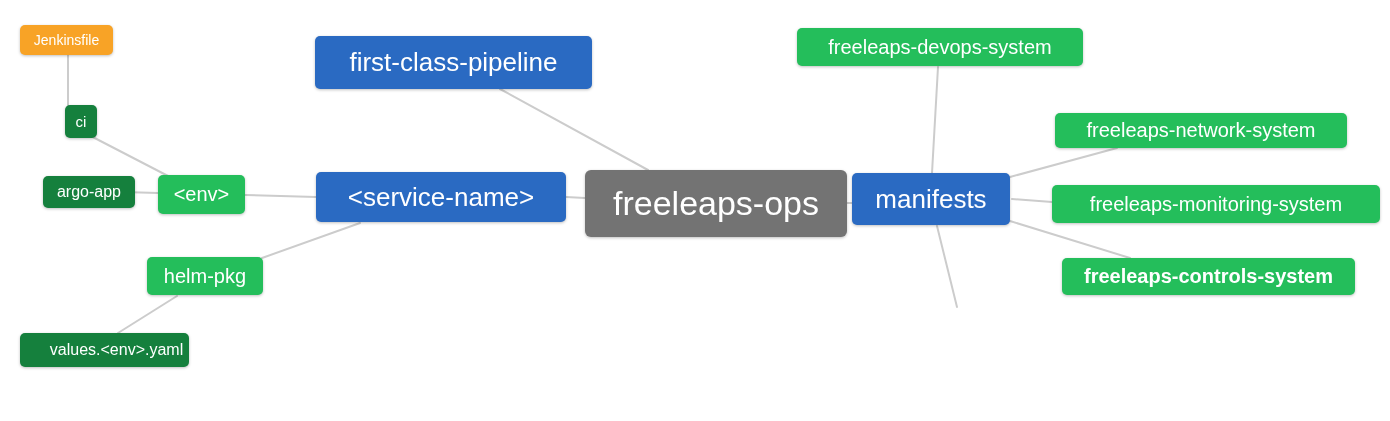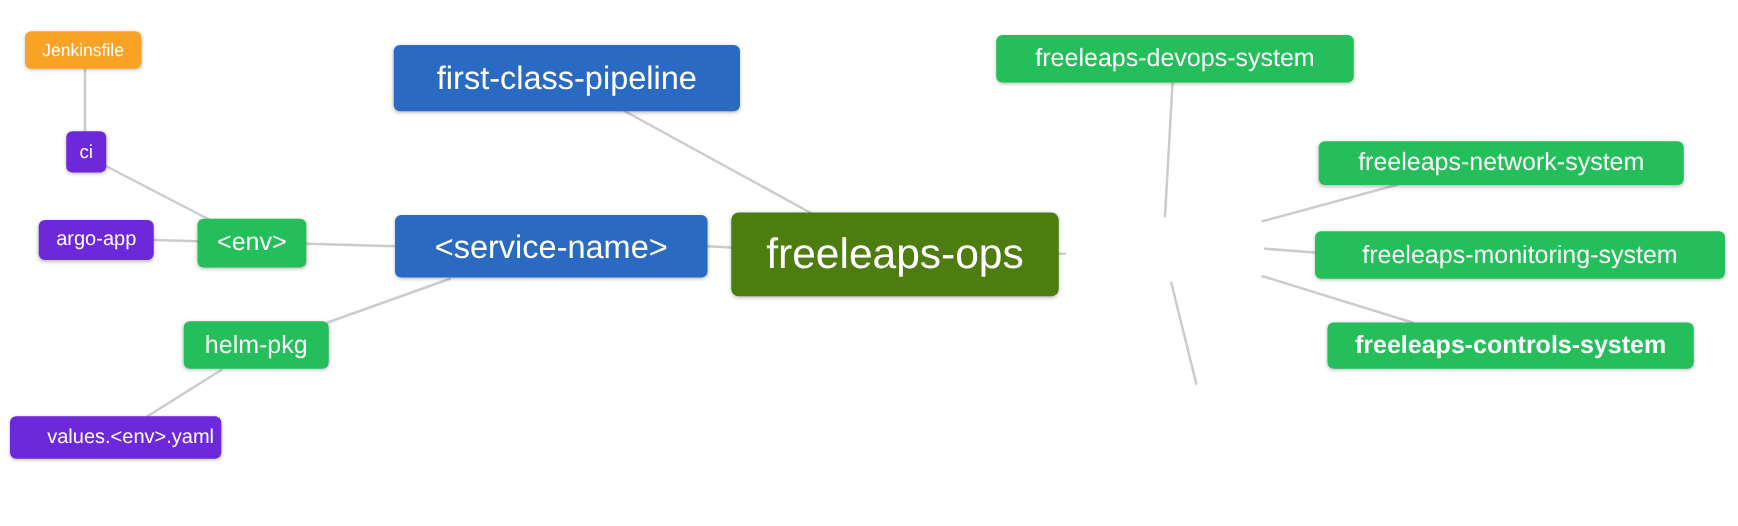--- a/index.html
+++ b/index.html
@@ -33,24 +33,24 @@
     display: flex;
     align-items: center;
     justify-content: center;
     white-space: nowrap;
     color: #ffffff;
     border-radius: 5px;
     box-shadow: 0 1px 3px rgba(0,0,0,0.25);
     cursor: default;
     user-select: none;
   }
-  .c-dark   { background: #4d7c0f; border-radius: 6px; }
+  .c-dark   { background: #737373; border-radius: 6px; }
   .c-blue   { background: #2a6ac2; }
   .c-green  { background: #24be5b; }
-  .c-red    { background: #6d28d9; }
+  .c-red    { background: #15803d; margin-left: 12px; }
   .c-orange { background: #f8a326; }
 </style>
 </head>
 <body>
 
 <div id="canvas">
 
   <svg id="edges" viewBox="0 0 1390 421">
     <line class="edge" x1="68" y1="55" x2="68" y2="105"></line>
     <line class="edge" x1="85" y1="133" x2="170" y2="177"></line>
@@ -64,20 +64,21 @@
     <line class="edge" x1="932" y1="173" x2="938" y2="67"></line>
     <line class="edge" x1="1010" y1="177" x2="1117" y2="148"></line>
     <line class="edge" x1="1012" y1="199" x2="1052" y2="202"></line>
     <line class="edge" x1="1010" y1="221" x2="1130" y2="258"></line>
     <line class="edge" x1="937" y1="226" x2="957" y2="307"></line>
   </svg>
 
   <div class="node c-dark" style="left:585px;  top:170px; width:262px; height:67px; font-size:34px;">freeleaps-ops</div>
   <div class="node c-blue" style="left:316px;  top:172px; width:250px; height:50px; font-size:26px;">&lt;service-name&gt;</div>
   <div class="node c-blue" style="left:315px;  top:36px;  width:277px; height:53px; font-size:26px;">first-class-pipeline</div>
+  <div class="node c-blue" style="left:852px;  top:173px; width:158px; height:52px; font-size:26px;">manifests</div>
   <div class="node c-green" style="left:158px;  top:175px; width:87px;  height:39px; font-size:20px;">&lt;env&gt;</div>
   <div class="node c-green" style="left:147px;  top:257px; width:116px; height:38px; font-size:20px;">helm-pkg</div>
   <div class="node c-red" style="left:53px;   top:105px; width:32px;  height:33px; font-size:15px;">ci</div>
   <div class="node c-orange" style="left:20px;   top:25px;  width:93px;  height:30px; font-size:14px;">Jenkinsfile</div>
   <div class="node c-red" style="left:31px;   top:176px; width:92px;  height:32px; font-size:16px;">argo-app</div>
   <div class="node c-red" style="left:8px;    top:333px; width:169px; height:34px; font-size:16px;padding-left:24px;">values.&lt;env&gt;.yaml</div>
   <div class="node c-green" style="left:797px;  top:28px;  width:286px; height:38px; font-size:20px;">freeleaps-devops-system</div>
   <div class="node c-green" style="left:1055px; top:113px; width:292px; height:35px; font-size:20px;">freeleaps-network-system</div>
   <div class="node c-green" style="left:1052px; top:185px; width:328px; height:38px; font-size:20px;">freeleaps-monitoring-system</div>
   <div class="node c-green" style="left:1062px; top:258px; width:293px; height:37px; font-size:20px;font-weight:bold;">freeleaps-controls-system</div>

